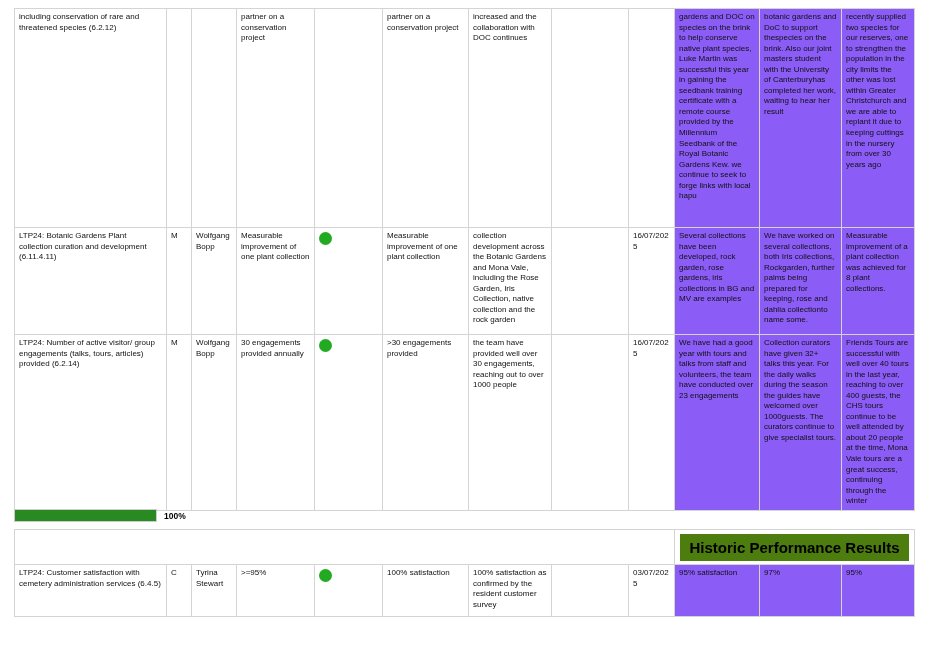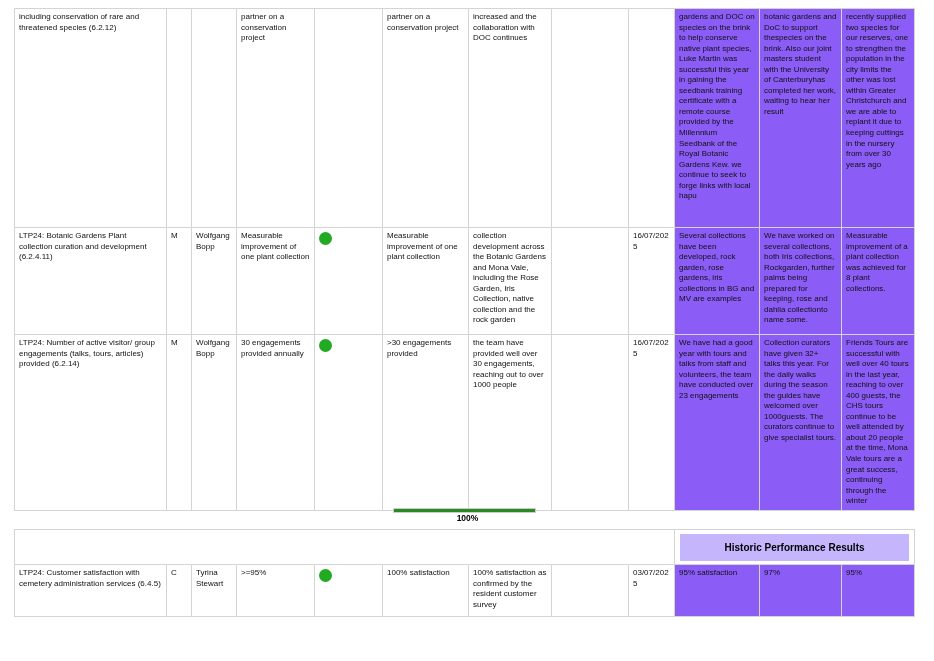--- a/index.html
+++ b/index.html
@@ -87,21 +87,20 @@
     line-height: 1.35;
     color: #000000;
     margin: 0 0 5px 0;
     width: 620px;
   }
   .progress-row {
     display: flex;
     align-items: center;
     margin: 0 0 6px 0;
     height: 15px;
-    flex-direction: column;
   }
   .progress-track {
     width: 143px;
     height: 13px;
     border: 1px solid #cccccc;
     background: #ffffff;
     box-sizing: border-box;
     overflow: hidden;
   }
   .progress-fill {
@@ -115,26 +114,26 @@
     color: #000000;
   }
 
   
   .banner-row td {
     border: none;
     padding: 0;
     height: 28px;
   }
   .banner-box {
-    background: #c4b5fd;
+    background: #4d7c0f;
     height: 28px;
     display: flex;
     align-items: center;
     justify-content: center;
-    font-size: 10px;
+    font-size: 15px;
     font-weight: bold;
     color: #000000;
     border: 1px solid #ffffff;
     border-bottom: none;
     box-sizing: border-box;
   }
   .bottom-table-wrap table.perf { width: 900px; }
 </style>
 </head>
 <body>
@@ -168,21 +167,21 @@
           <td>partner on a conservation project</td>
           <td>increased and the collaboration with DOC continues</td>
           <td></td>
           <td></td>
           <td class="shaded">gardens and DOC on species on the brink to help conserve native plant species, Luke Martin was successful this year in gaining the seedbank training certificate with a remote course provided by the Millennium Seedbank of the Royal Botanic Gardens Kew. we continue to seek to forge links with local hapu</td>
           <td class="shaded">botanic gardens and DoC to support thespecies on the brink. Also our joint masters student with the University of Canterburyhas completed her work, waiting to hear her result</td>
           <td class="shaded">recently supplied two species for our reserves, one to strengthen the population in the city limits the other was lost within Greater Christchurch and we are able to replant it due to keeping cuttings in the nursery from over 30 years ago</td>
         </tr>
 
         <tr style="height:107px">
-          <td>LTP24: Botanic Gardens Plant collection curation and development (6.2.4.11)</td>
+          <td>LTP24: Botanic Gardens Plant collection curation and development (6.11.4.11)</td>
           <td>M</td>
           <td>Wolfgang Bopp</td>
           <td>Measurable improvement of one plant collection</td>
           <td class="dot-cell">
             <span class="dot" style="background: rgb(34, 170, 34);"></span>
           </td>
           <td>Measurable improvement of one plant collection</td>
           <td>collection development across the Botanic Gardens and Mona Vale, including the Rose Garden, Iris Collection, native collection and the rock garden</td>
           <td></td>
           <td>16/07/2025</td>

